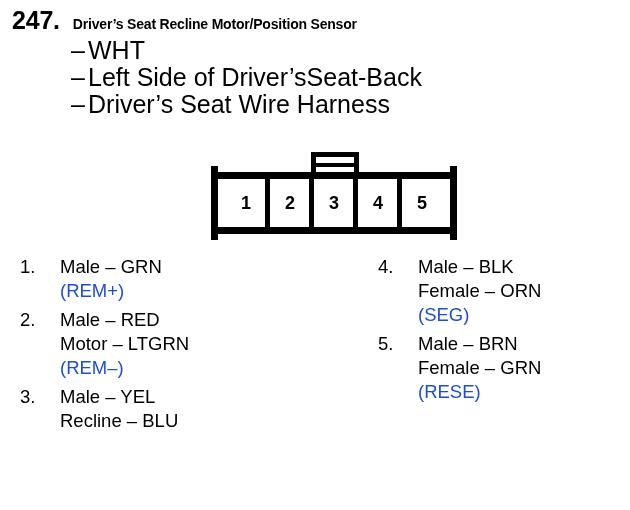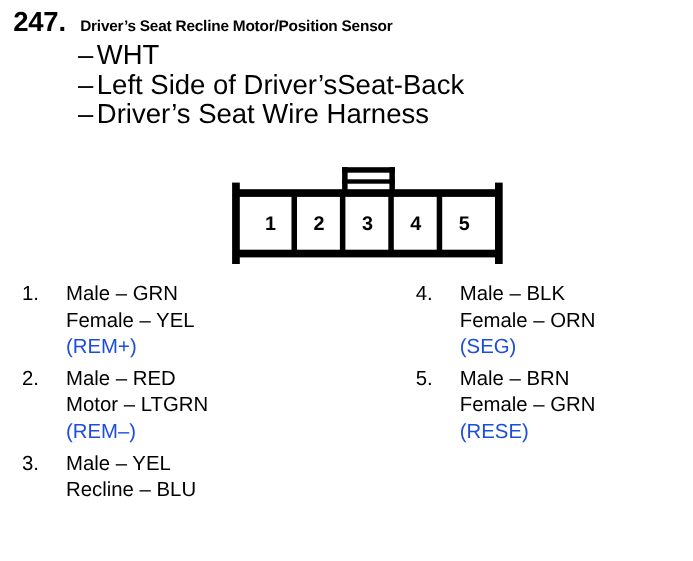--- a/index.html
+++ b/index.html
@@ -251,23 +251,20 @@
 <div class="pin-columns">
 
   <div class="pin-col left">
 
     <div class="pin-item">
       <div class="pin-line">
         <span class="pin-index">1.</span>
         <span class="pin-body">Male – GRN</span>
       </div>
       <div class="pin-line">
-        <span class="pin-body">Female – YEL</span>
-      </div>
-      <div class="pin-line">
         <span class="pin-body pin-code">(REM+)</span>
       </div>
     </div>
 
     <div class="pin-item">
       <div class="pin-line">
         <span class="pin-index">2.</span>
         <span class="pin-body">Male – RED</span>
       </div>
       <div class="pin-line">

